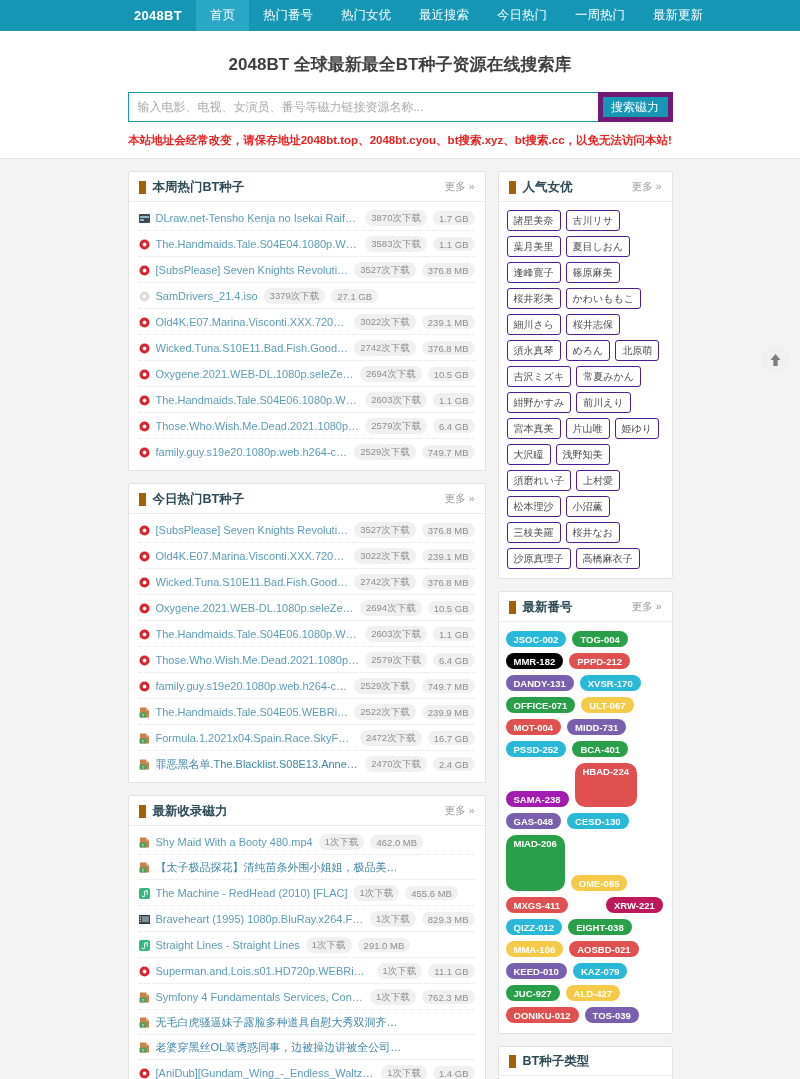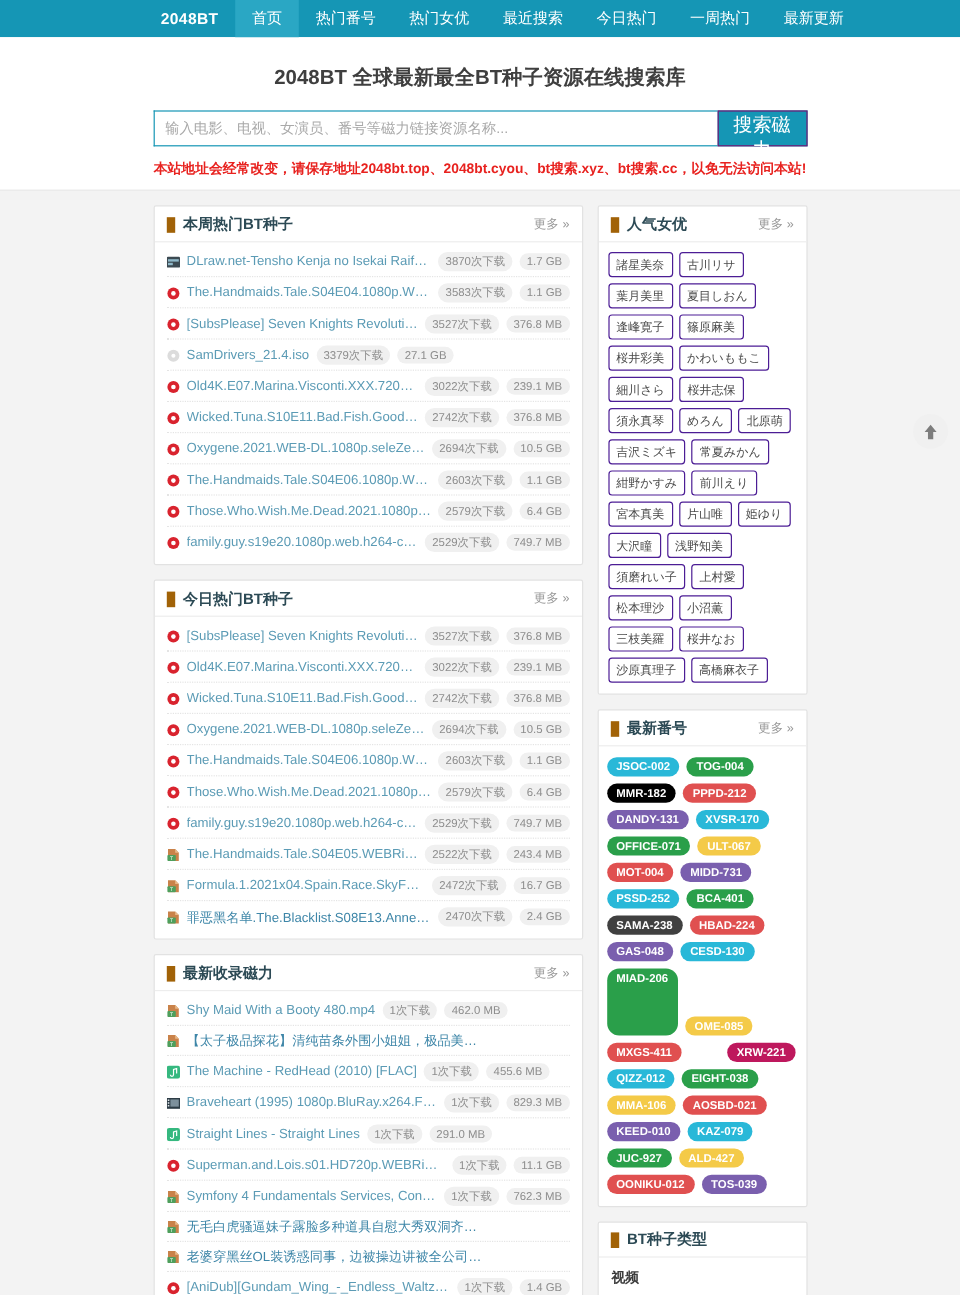--- a/index.html
+++ b/index.html
@@ -67,23 +67,23 @@
     padding: 0 9px;
     font-size: 12px;
     color: #333;
     outline: none;
     font-family: inherit;
   }
   .searchwrap input::placeholder { color: #a9a9a9; }
   .searchbtn {
     background: #1596b5;
     color: #fff;
-    border: 1px solid #701a75;
+    border: 5px solid #701a75;
     width: 75px;
-    font-size: 16px;
+    font-size: 12px;
     cursor: pointer;
     font-family: Liberation Mono, monospace;
   }
   .notice {
     margin-top: 11px;
     color: #e8221f;
     font-size: 11.5px;
     font-weight: bold;
   }
 
@@ -444,21 +444,21 @@
               <span class="ficon">
                 <svg width="11" height="11" viewBox="0 0 11 11">
                   <path d="M1 0.6 h6 l3 3 v7 h-9 z" fill="#c9824a"></path>
                   <path d="M7 0.6 l3 3 h-3 z" fill="#e8b98a"></path>
                   <rect x="0.5" y="5.5" width="7" height="5" rx="0.8" fill="#4e9f5c"></rect>
                   <text x="4" y="9.6" font-size="4.2" fill="#fff" text-anchor="middle" font-family="sans-serif">T</text>
                 </svg>
               </span>
               <a class="tname" href="#">The.Handmaids.Tale.S04E05.WEBRip.x264-ION10</a>
               <span class="pill">2522次下载</span>
-              <span class="pill">243.4 MB</span>
+              <span class="pill">239.9 MB</span>
             </div>
             <div class="trow">
               <span class="ficon">
                 <svg width="11" height="11" viewBox="0 0 11 11">
                   <path d="M1 0.6 h6 l3 3 v7 h-9 z" fill="#c9824a"></path>
                   <path d="M7 0.6 l3 3 h-3 z" fill="#e8b98a"></path>
                   <rect x="0.5" y="5.5" width="7" height="5" rx="0.8" fill="#4e9f5c"></rect>
                   <text x="4" y="9.6" font-size="4.2" fill="#fff" text-anchor="middle" font-family="sans-serif">T</text>
                 </svg>
               </span>
@@ -662,21 +662,21 @@
             <a class="code" href="#" style="background: #000000;">MMR-182</a>
             <a class="code" href="#" style="background: rgb(224, 80, 80);">PPPD-212</a>
             <a class="code" href="#" style="background: rgb(122, 95, 174);">DANDY-131</a>
             <a class="code" href="#" style="background: rgb(41, 184, 216);">XVSR-170</a>
             <a class="code" href="#" style="background: rgb(42, 159, 74);">OFFICE-071</a>
             <a class="code" href="#" style="background: rgb(244, 202, 72);">ULT-067</a>
             <a class="code" href="#" style="background: rgb(224, 80, 80);">MOT-004</a>
             <a class="code" href="#" style="background: rgb(122, 95, 174);">MIDD-731</a>
             <a class="code" href="#" style="background: rgb(41, 184, 216);">PSSD-252</a>
             <a class="code" href="#" style="background: rgb(42, 159, 74);">BCA-401</a>
-            <a class="code" href="#" style="background: #404040;">SAMA-238</a>
+            <a class="code" href="#" style="background: #a21caf; margin-top: 28px;">SAMA-238</a>
             <a class="code" href="#" style="background: rgb(224, 80, 80);">HBAD-224</a>
             <a class="code" href="#" style="background: rgb(122, 95, 174);">GAS-048</a>
             <a class="code" href="#" style="background: rgb(41, 184, 216);">CESD-130</a>
             <a class="code" href="#" style="background: rgb(42, 159, 74);">MIAD-206</a>
             <a class="code" href="#" style="background: rgb(244, 202, 72); margin-top: 40px;">OME-085</a>
             <a class="code" href="#" style="background: rgb(224, 80, 80);">MXGS-411</a>
             <a class="code" href="#" style="background: #be185d; margin-left: 32px;">XRW-221</a>
             <a class="code" href="#" style="background: rgb(41, 184, 216);">QIZZ-012</a>
             <a class="code" href="#" style="background: rgb(42, 159, 74);">EIGHT-038</a>
             <a class="code" href="#" style="background: rgb(244, 202, 72);">MMA-106</a>

